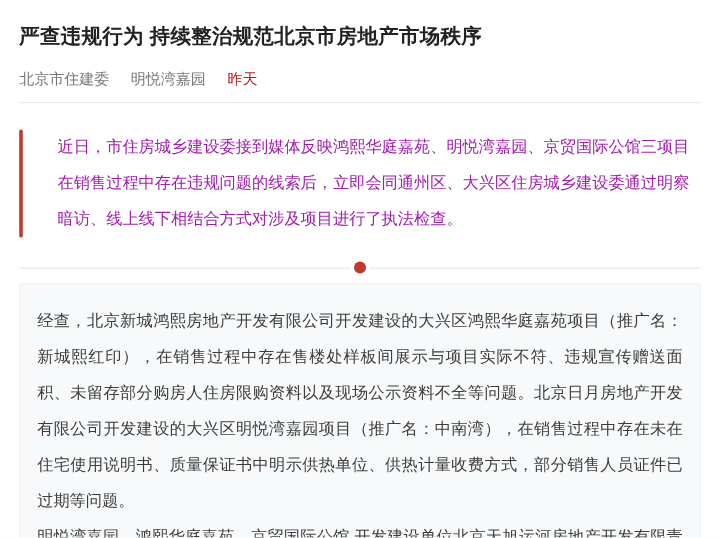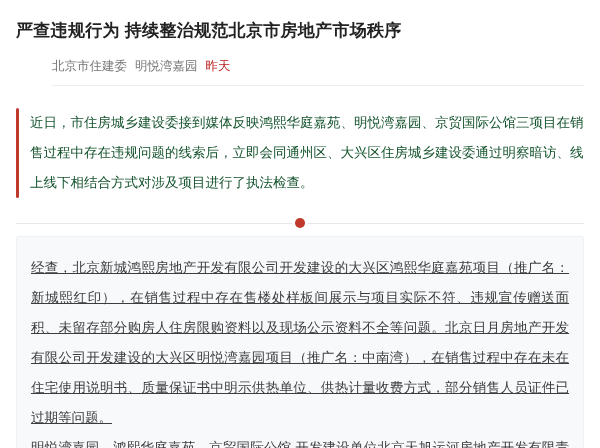--- a/index.html
+++ b/index.html
@@ -26,43 +26,42 @@
     padding: 18px 0 0 0;
     font-size: 17px;
     line-height: 26px;
     font-weight: bold;
     color: #222222;
     letter-spacing: 0.3px;
   }
   .meta-row {
     display: flex;
     align-items: center;
-    gap: 8px;
+    gap: 18px;
     padding: 14px 0 10px 0;
     font-size: 12.5px;
     color: #7d7d7d;
     border-bottom: 1px solid #ececec;
-    margin-left: 36px;
   }
   .meta-source {
     color: #777777;
   }
   .meta-account {
     color: #777777;
   }
   .meta-time {
     color: #b91c1c;
   }
   .lead-block {
     position: relative;
     margin: 16px 0 0 0;
-    padding: 6px 0 6px 14px;
+    padding: 6px 0 6px 32px;
     font-size: 13.5px;
     line-height: 30px;
-    color: #14532d;
+    color: #a21caf;
   }
   .lead-bar {
     position: absolute;
     left: 0;
     top: 6px;
     bottom: 6px;
     width: 3px;
     background: #c0392b;
     border-radius: 2px;
   }
@@ -95,21 +94,20 @@
     border: 1px solid #eef2f5;
     border-radius: 2px;
     padding: 16px 14px 14px 14px;
     font-size: 13.5px;
     line-height: 30px;
     color: #3d3d3d;
     text-align: justify;
   }
   .body-block p {
     margin: 0;
-    text-decoration: underline;
   }
   .body-block p + p {
     margin-top: 0;
   }
 </style>
 </head>
 <body>
 
 <div class="page">
 

